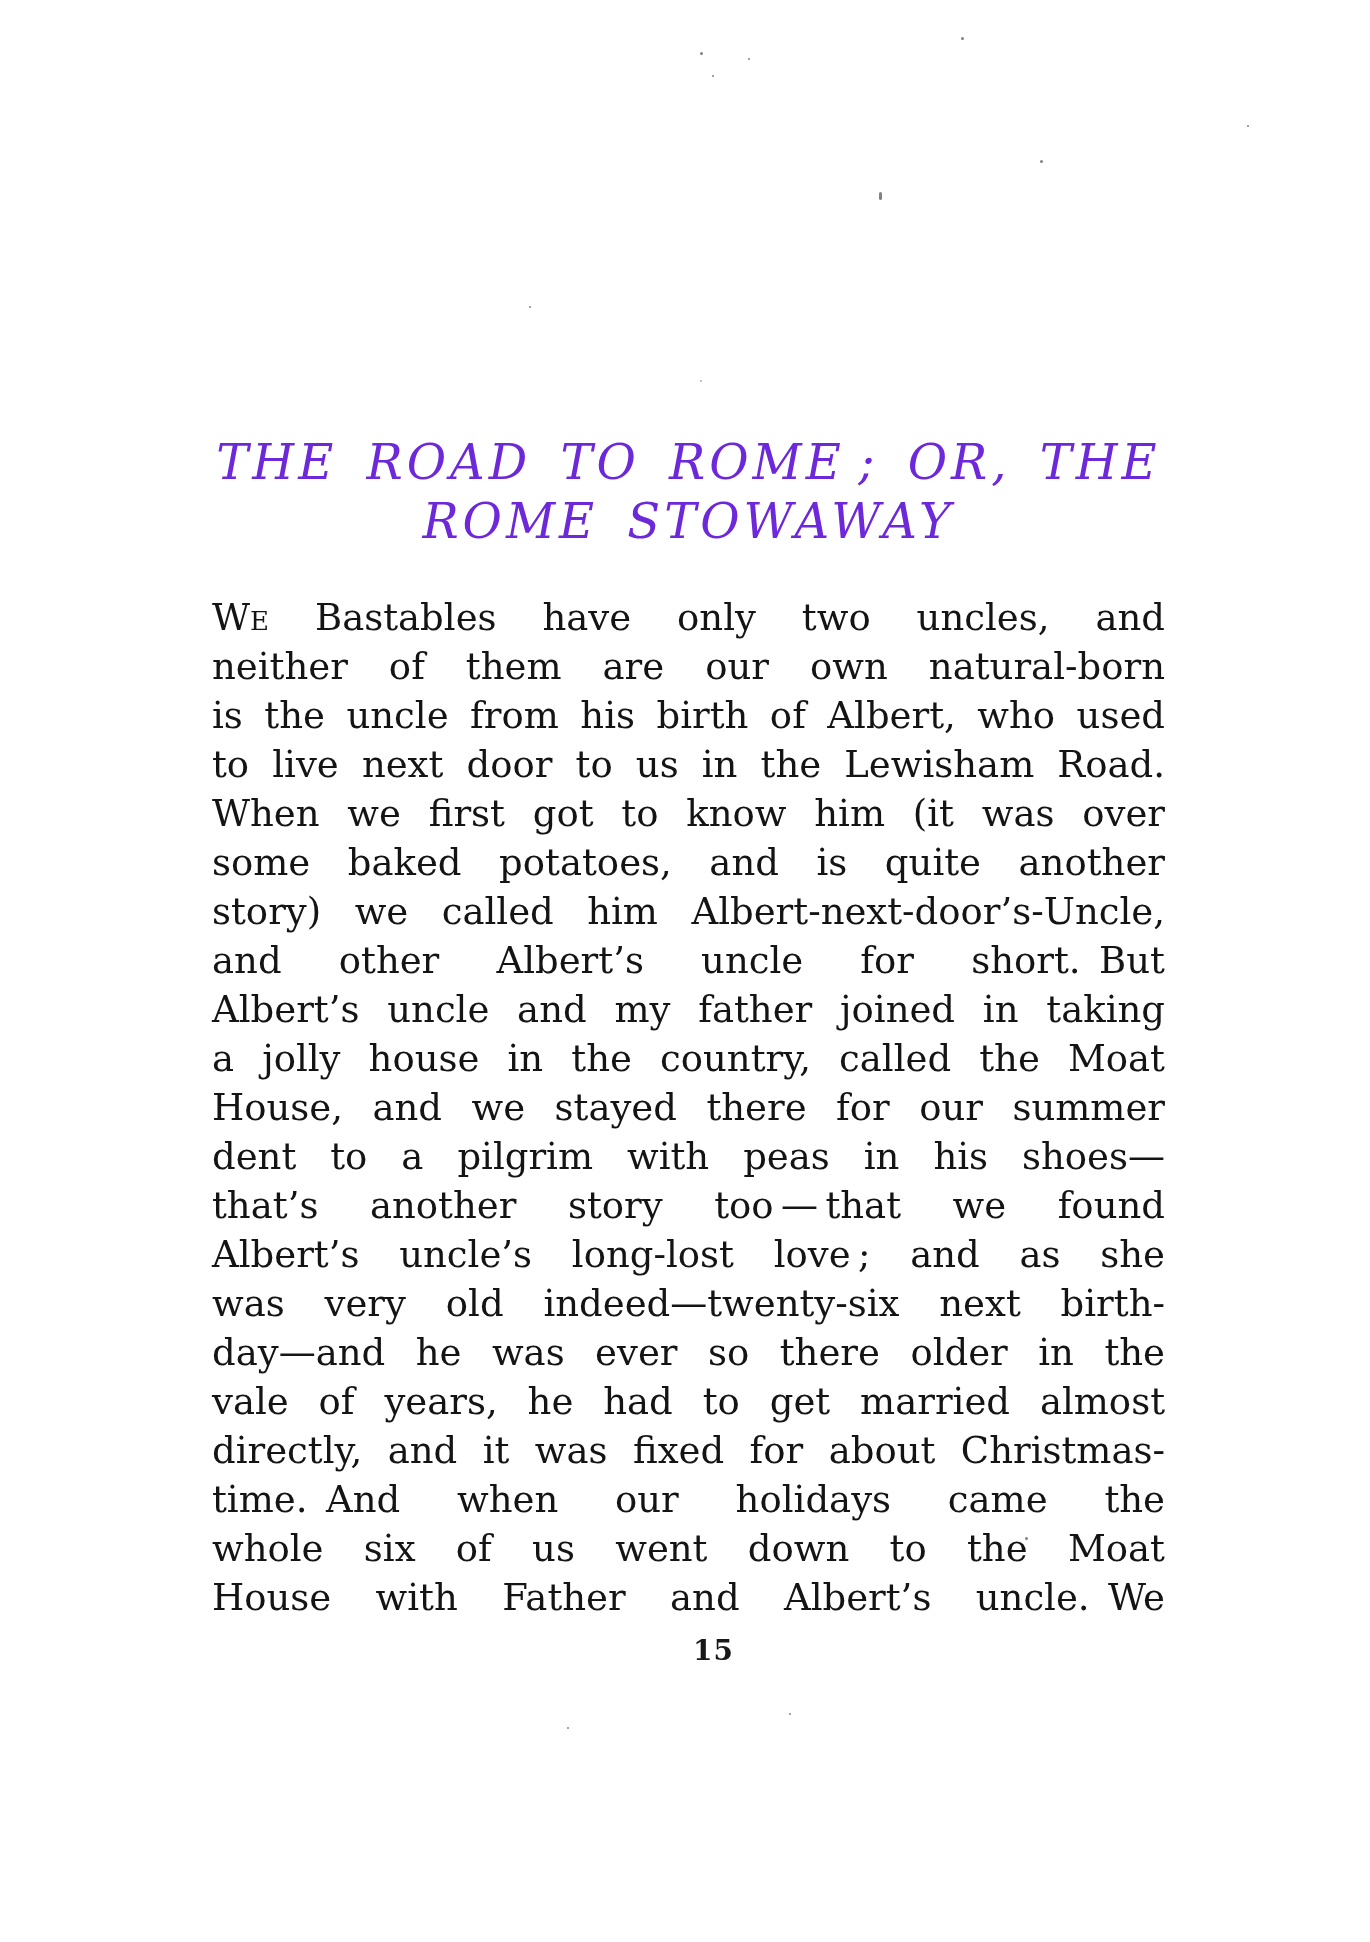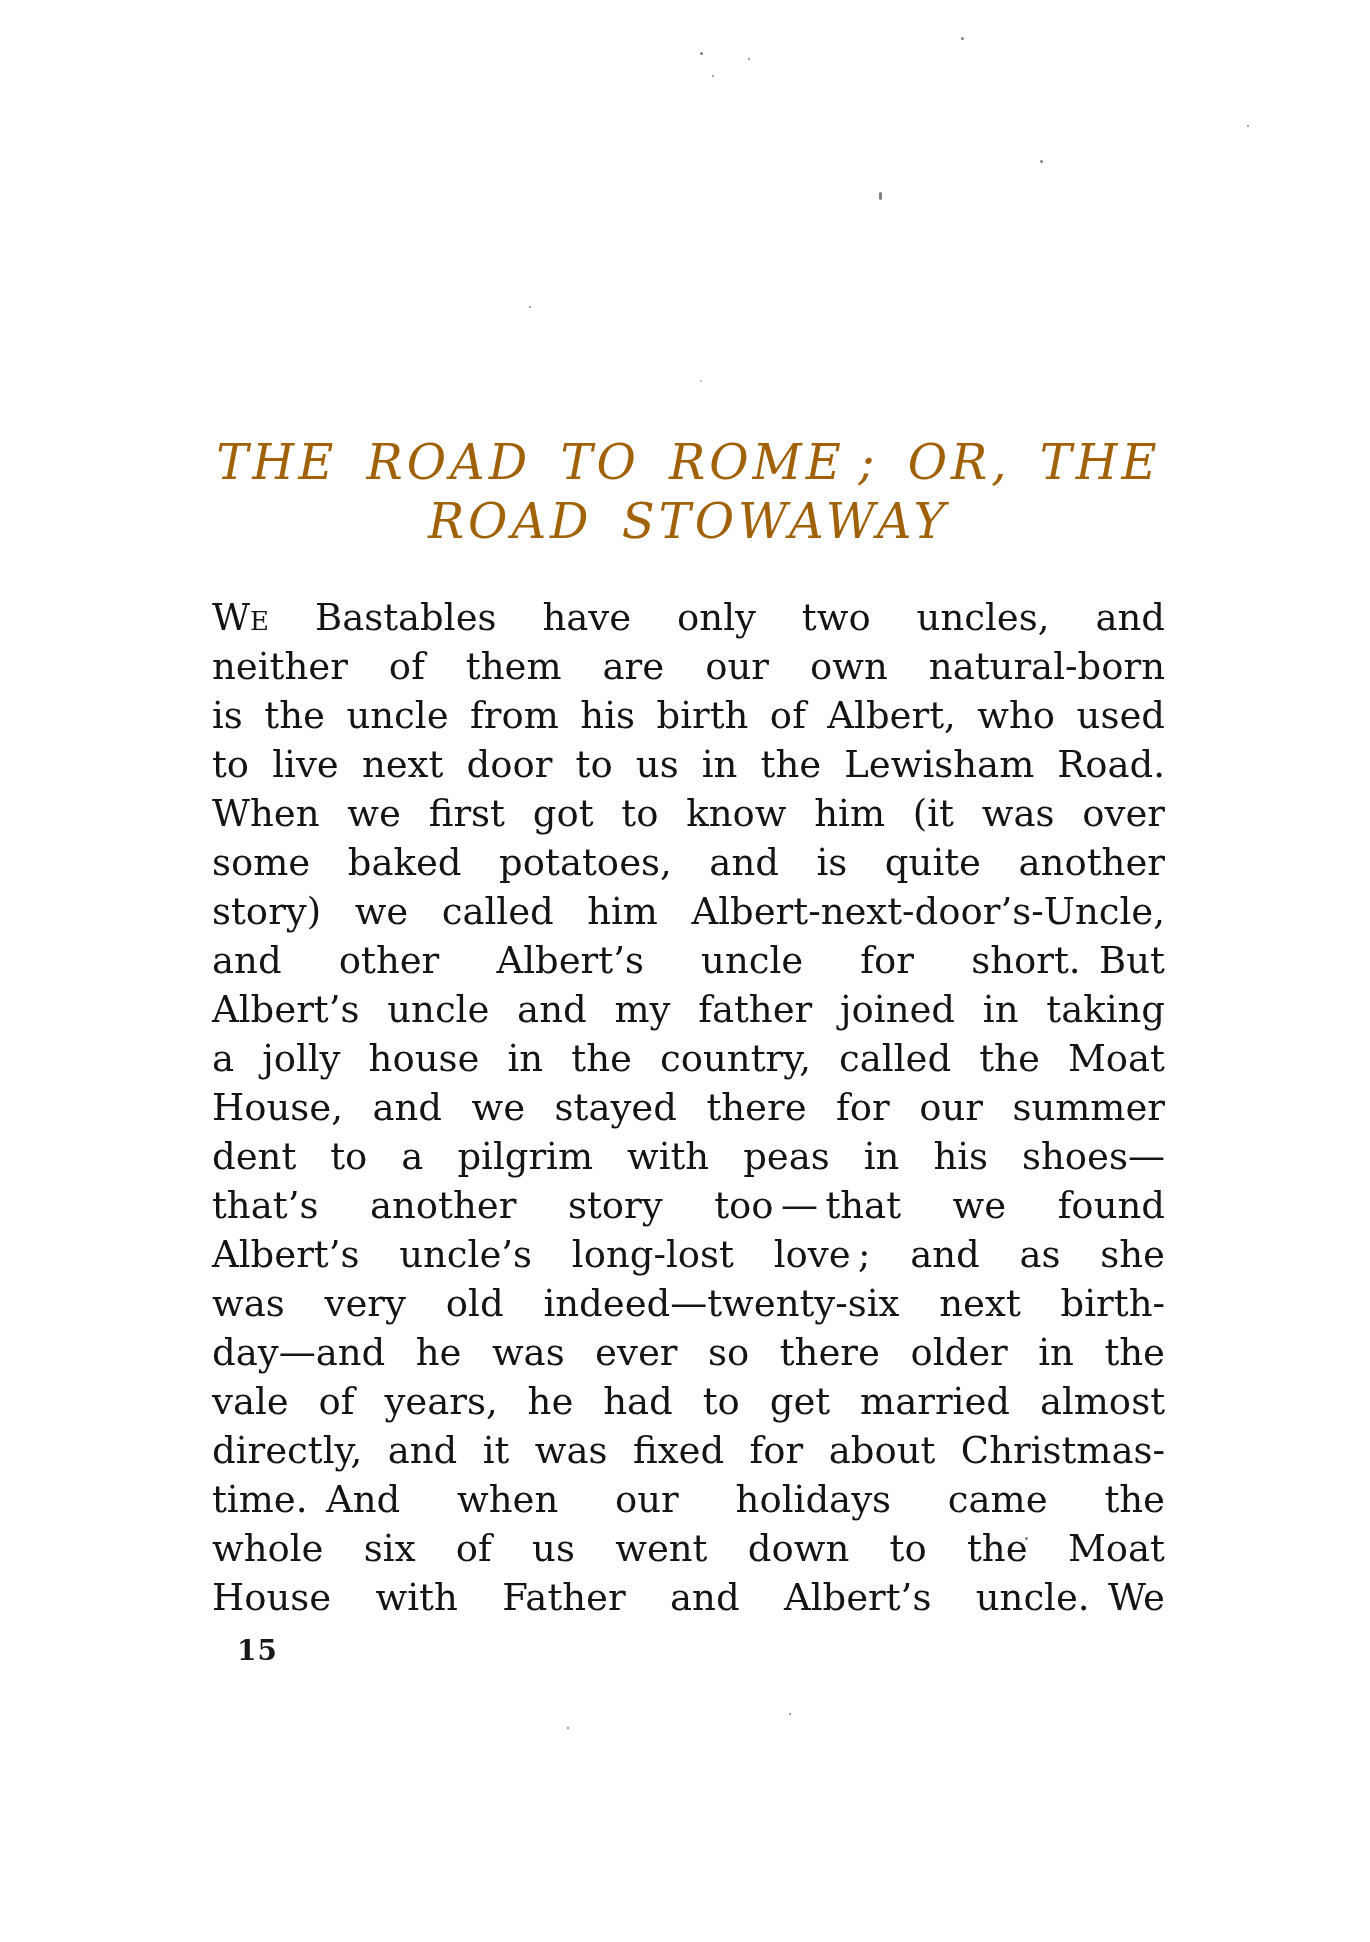--- a/index.html
+++ b/index.html
@@ -25,41 +25,41 @@
   }
   .chapter-title {
     margin: 0;
     font-weight: normal;
     font-style: italic;
     font-size: 48px;
     line-height: 59px;
     letter-spacing: 4px;
     word-spacing: 10px;
     text-align: center;
-    color: #a16207;
+    color: #6d28d9;
   }
   .chapter-title .title-line { display: block; }
   .body-paragraph {
     margin-top: 42px;
     font-size: 37px;
     line-height: 49px;
     color: #141414;
   }
   .body-line {
     text-align: justify;
     text-align-last: justify;
     -moz-text-align-last: justify;
     text-justify: inter-word;
     height: 49px;
     white-space: normal;
   }
   .smallcaps { font-variant: small-caps; }
   .page-number {
     margin-top: 12px;
-    text-align: left;
+    text-align: center;
     transform: translateX(25px);
     font-size: 28px;
     font-weight: bold;
     letter-spacing: 1px;
     color: #181818;
   }
   
   .speck {
     position: absolute;
     background: #1c1c1c;
@@ -94,21 +94,21 @@
   <div class="speck s8"></div>
   <div class="speck s9"></div>
   <div class="speck s10"></div>
   <div class="speck s11"></div>
   <div class="speck s12"></div>
 
   <section class="text-column">
 
     <h1 class="chapter-title">
       <span class="title-line">THE ROAD TO ROME ; OR, THE</span>
-      <span class="title-line">ROAD STOWAWAY</span>
+      <span class="title-line">ROME STOWAWAY</span>
     </h1>
 
     <div class="body-paragraph">
       <div class="body-line">
         <span class="smallcaps">We</span><span> Bastables have only two uncles, and</span>
       </div>
 
     <div class="body-line">neither of them are our own natural-born</div>
         <div class="body-line">is the uncle from his birth of Albert, who used</div>
         <div class="body-line">to live next door to us in the Lewisham Road.</div>

